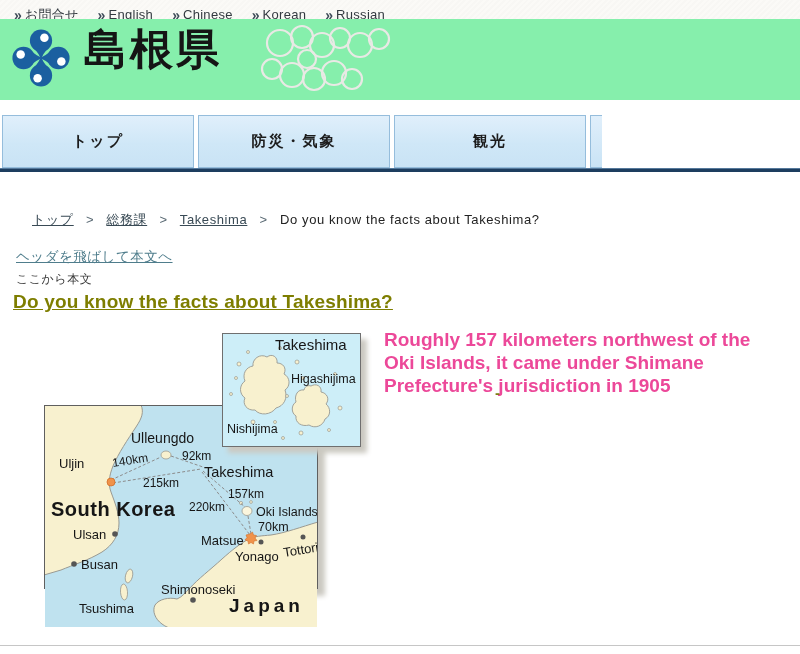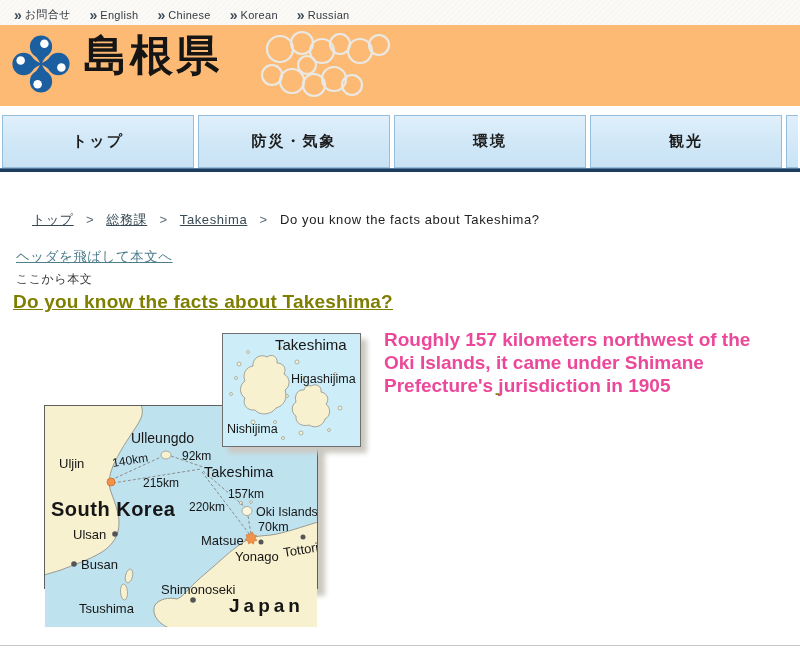--- a/index.html
+++ b/index.html
@@ -7,24 +7,24 @@
               font-family:"Liberation Sans", sans-serif; position:relative; }
 
   
   .topbar { position:absolute; top:0; left:0; width:800px; height:30px;
             background:#fbfaf7;
             background-image:repeating-linear-gradient(135deg, rgba(0,0,0,0.012) 0 2px, transparent 2px 4px);
             border-bottom:1px solid #dfe3e6;
             display:flex; align-items:center; padding-left:14px; }
   .toplink { display:flex; align-items:center; margin-right:19px; cursor:pointer; }
   .toplink .arr { color:#3e4c58; font-size:14px; font-weight:bold; margin-right:3px; }
-  .toplink a { color:#333a40; font-size:11px; letter-spacing:0.3px; }
-
-  
-  .header { position:absolute; top:25px; left:0; width:800px; height:81px; background:#fdba74; }
+  .toplink a { color:#333a40; font-size:13px; text-decoration:underline; letter-spacing:0.3px; }
+
+  
+  .header { position:absolute; top:19px; left:0; width:800px; height:81px; background:#86efac; }
   .logo-mark { position:absolute; left:10px; top:8px; }
   .site-title { position:absolute; left:84px; top:2px; font-size:43px; font-weight:bold;
                 color:#151515; letter-spacing:3px; line-height:56px; }
   .site-subtitle { position:absolute; left:87px; top:57px; font-size:14px; color:#6b6b6b; letter-spacing:0.3px; }
   .clouds { position:absolute; left:252px; top:4px; }
 
   
   .nav { position:absolute; top:112px; left:0; width:800px; height:60px; background:#fff; }
   .nav-tabs { position:absolute; top:3px; left:2px; display:flex; gap:4px; }
   .tab { width:192px; height:53px; background:linear-gradient(180deg,#e0effb 0%,#cfe7f7 55%,#c9e3f5 100%);
@@ -127,23 +127,20 @@
   </span>
 </div>
 
 <div class="nav">
   <div class="nav-tabs">
     <div class="tab">
       <span>トップ</span>
     </div>
     <div class="tab">
       <span>防災・気象</span>
-    </div>
-    <div class="tab">
-      <span>環境</span>
     </div>
     <div class="tab">
       <span>観光</span>
     </div>
     <div class="tab-sliver"></div>
   </div>
   <div class="nav-bottom"></div>
 </div>
 
 <div class="breadcrumb">

